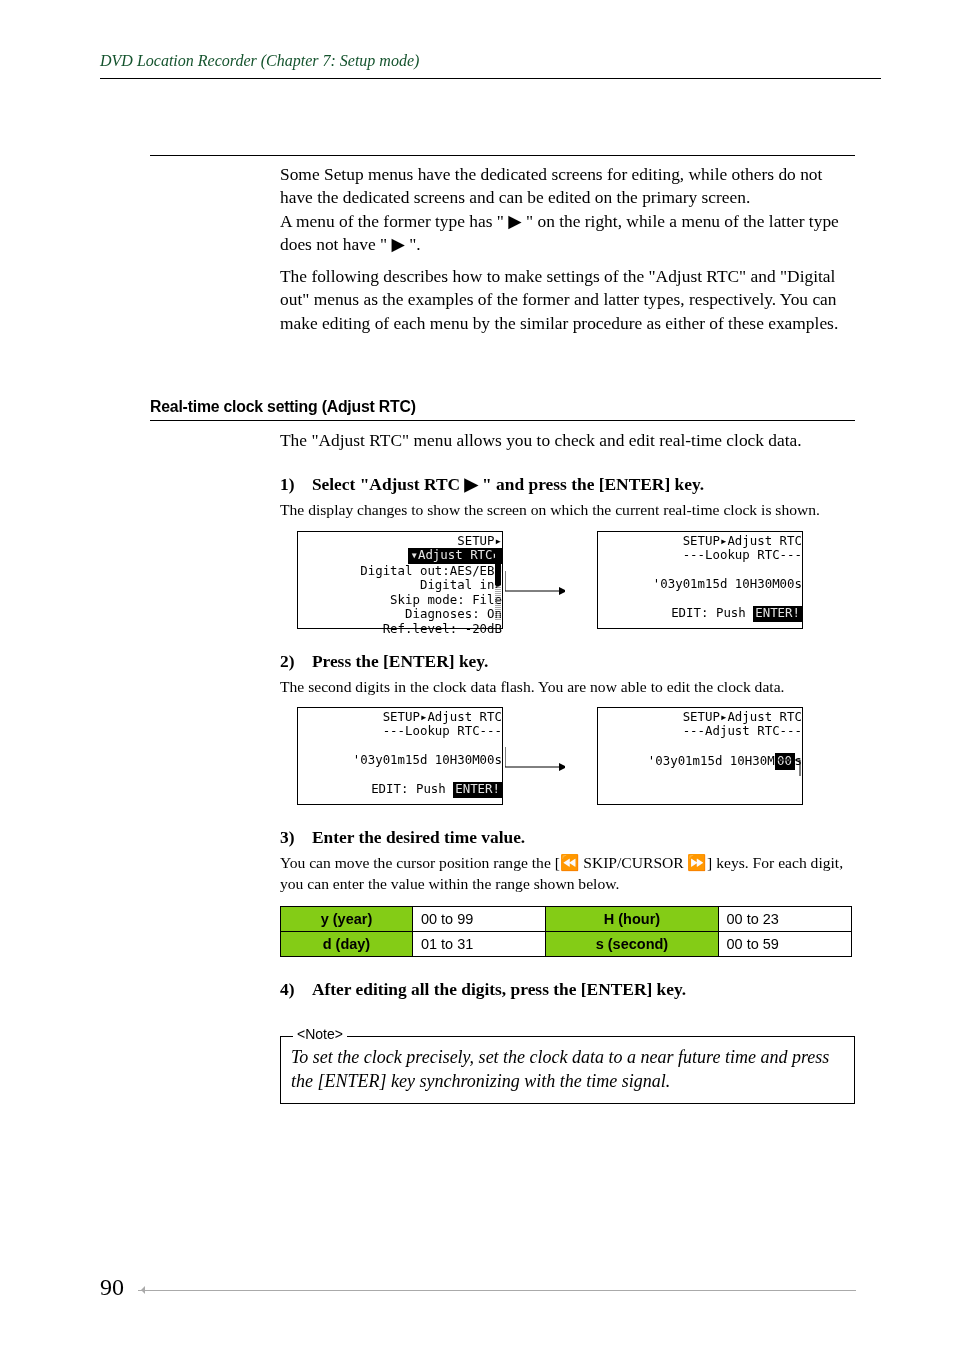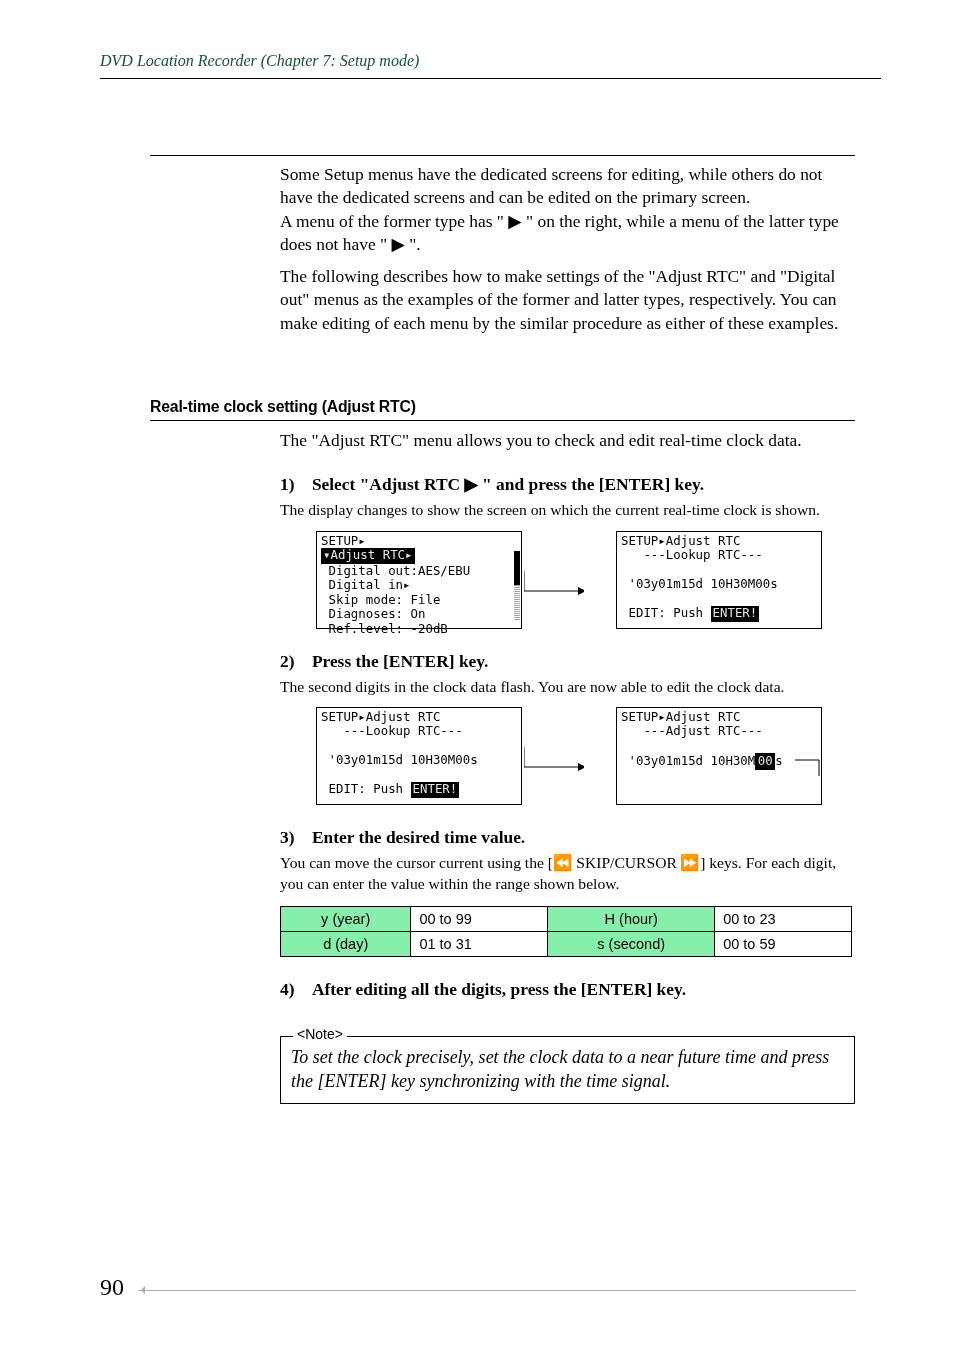--- a/index.html
+++ b/index.html
@@ -75,21 +75,22 @@
   .desc {
     font-size: 15.6px;
     margin-top: 4px;
     line-height: 1.35;
   }
   .lcd-row {
     display: flex;
     align-items: center;
     gap: 22px;
     margin-top: 10px;
-    margin-left: 36px;
+    margin-left: 17px;
+    text-align: right;
   }
   .lcd {
     border: 1.5px solid #000;
     width: 206px;
     position: relative;
     font-family: "Lucida Console", Consolas, monospace;
     font-size: 12.4px;
     color: #000;
     line-height: 14.5px;
     padding: 2px 0 2px 2px;
@@ -141,23 +142,23 @@
     border-collapse: collapse;
     margin-top: 12px;
     font-size: 14.5px;
     font-family: Arial, Helvetica, sans-serif;
   }
   .table th, .table td {
     border: 1px solid #000;
     padding: 4px 8px;
   }
   .table th {
-    background: #86efac;
+    background: #84cc16;
     text-align: center;
-    font-weight: normal;
+    font-weight: bold;
   }
   .table td:first-child, .table td:nth-child(3) {
     text-align: center;
   }
   .note-box {
     border: 1px solid #000;
     margin-top: 36px;
     position: relative;
     padding: 8px 20px 10px 10px;
   }
@@ -297,21 +298,21 @@
       <svg class="conn-path" width="40" height="30" style="right:-14px; top:46px;">
         <path d="M0,6 L24,6 L24,22" stroke="#000" fill="none"></path>
       </svg>
     </div>
   </div>
 
   <div class="step">
     <span class="step-label">3) Enter the desired time value.</span>
   </div>
   <div class="desc">
-    <span>You can move the cursor current using the [</span><span class="tri">⏪</span><span> SKIP/CURSOR </span><span class="tri">⏩</span><span>] keys. For each digit, you can enter the value within the range shown below.</span>
+    <span>You can move the cursor position range the [</span><span class="tri">⏪</span><span> SKIP/CURSOR </span><span class="tri">⏩</span><span>] keys. For each digit, you can enter the value within the range shown below.</span>
   </div>
 
   <table class="table">
     <tbody>
         <tr>
       <th>y (year)</th>
       <td>00 to 99</td>
       <th>H (hour)</th>
       <td>00 to 23</td>
     </tr>

